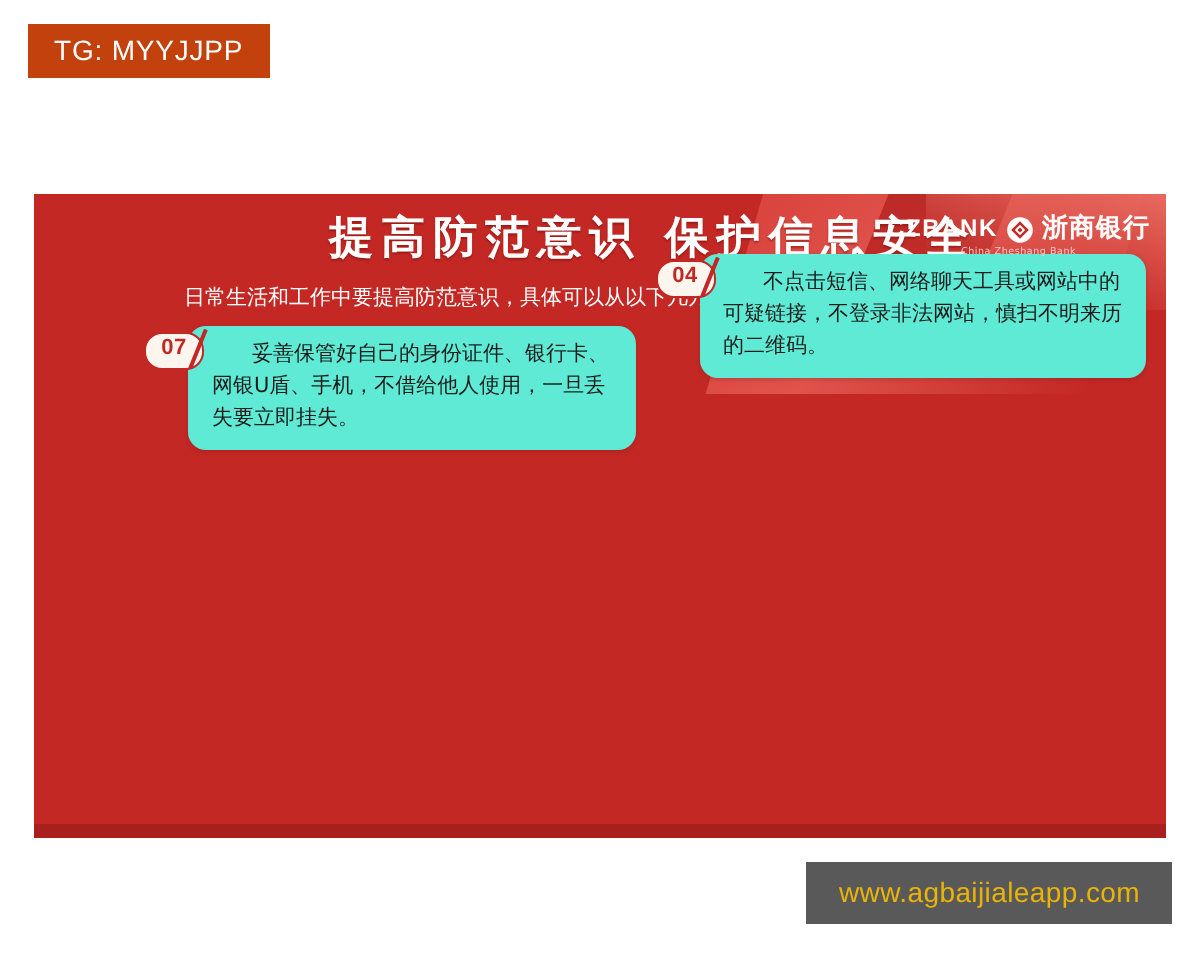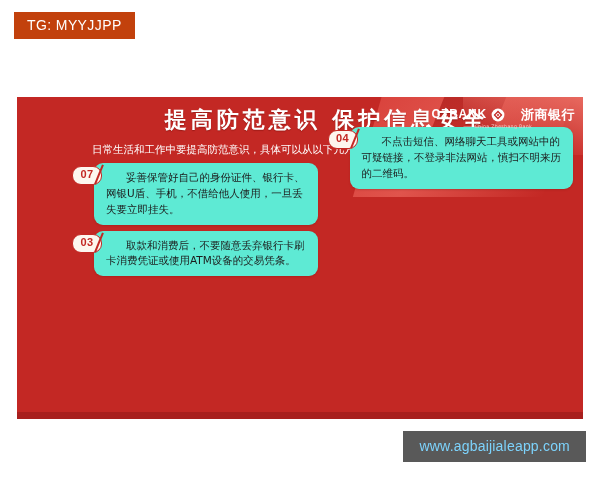--- a/index.html
+++ b/index.html
@@ -29,21 +29,21 @@
     line-height: 1;
     white-space: nowrap;
   }
 
   
   .site-tag {
     position: absolute;
     right: 14px;
     bottom: 18px;
     background: #595959;
-    color: #7dd3fc;
+    color: #eab308;
     font-family: "Liberation Sans", sans-serif;
     font-size: 14px;
     letter-spacing: 0.2px;
     padding: 8px 16px 9px 16px;
     line-height: 1;
     white-space: nowrap;
   }
 
   
   .poster {
@@ -147,21 +147,20 @@
     height: 14px;
     position: relative;
     display: inline-block;
   }
   .bank-cn {
     color: #ffffff;
     font-size: 13px;
     font-weight: bold;
     letter-spacing: 0.5px;
     line-height: 1;
-    margin-left: 12px;
   }
   .bank-sub {
     color: #f3c9c6;
     font-size: 5px;
     letter-spacing: 0.3px;
     margin-top: 3px;
     line-height: 1;
     transform: scale(0.95);
   }
 
@@ -183,21 +182,21 @@
     z-index: 3;
     display: flex;
     gap: 10px;
     padding: 6px 10px 0 10px;
     box-sizing: border-box;
   }
   .col {
     flex: 1 1 0;
     display: flex;
     flex-direction: column;
-    gap: 6px;
+    gap: 20px;
     min-width: 0;
   }
   .col-right {
     margin-top: -36px;
   }
 
   
   .tip {
     position: relative;
     padding-left: 22px;
@@ -281,25 +280,20 @@
 
     <div class="col col-left">
 
       <div class="tip">
         <div class="tip-badge">07</div>
         <div class="tip-slash"></div>
         <div class="tip-card">妥善保管好自己的身份证件、银行卡、网银U盾、手机，不借给他人使用，一旦丢失要立即挂失。</div>
       </div>
 
 
-      <div class="tip">
-        <div class="tip-badge">03</div>
-        <div class="tip-slash"></div>
-        <div class="tip-card">取款和消费后，不要随意丢弃银行卡刷卡消费凭证或使用ATM设备的交易凭条。</div>
-      </div>
 
     </div>
 
     <div class="col col-right">
 
       <div class="tip">
         <div class="tip-badge">04</div>
         <div class="tip-slash"></div>
         <div class="tip-card">不点击短信、网络聊天工具或网站中的可疑链接，不登录非法网站，慎扫不明来历的二维码。</div>
       </div>

